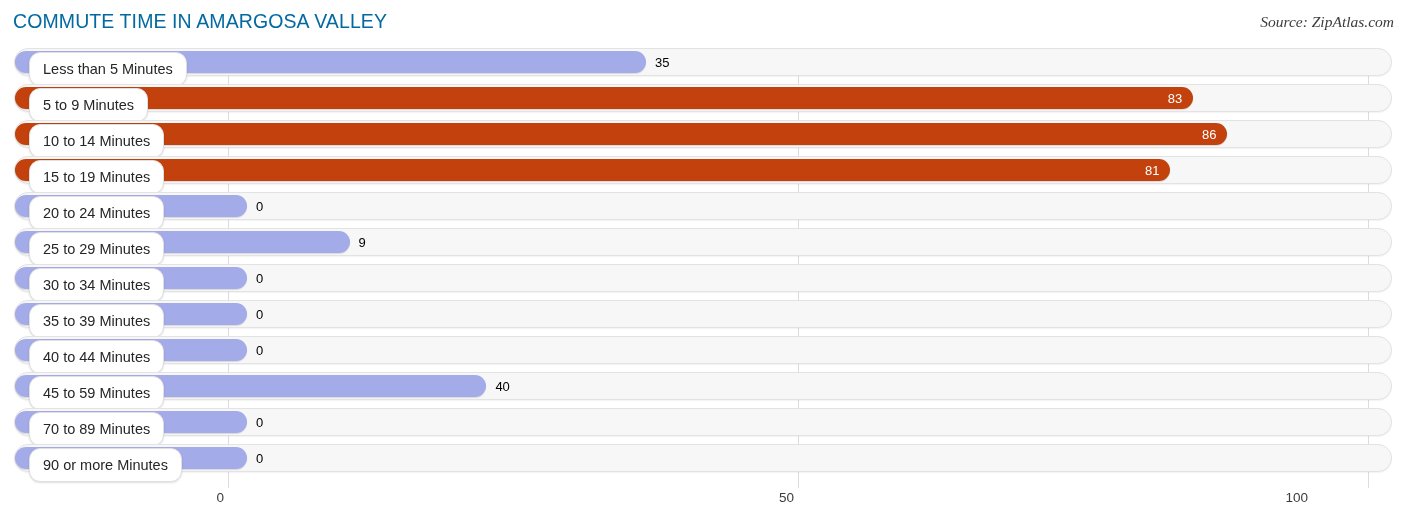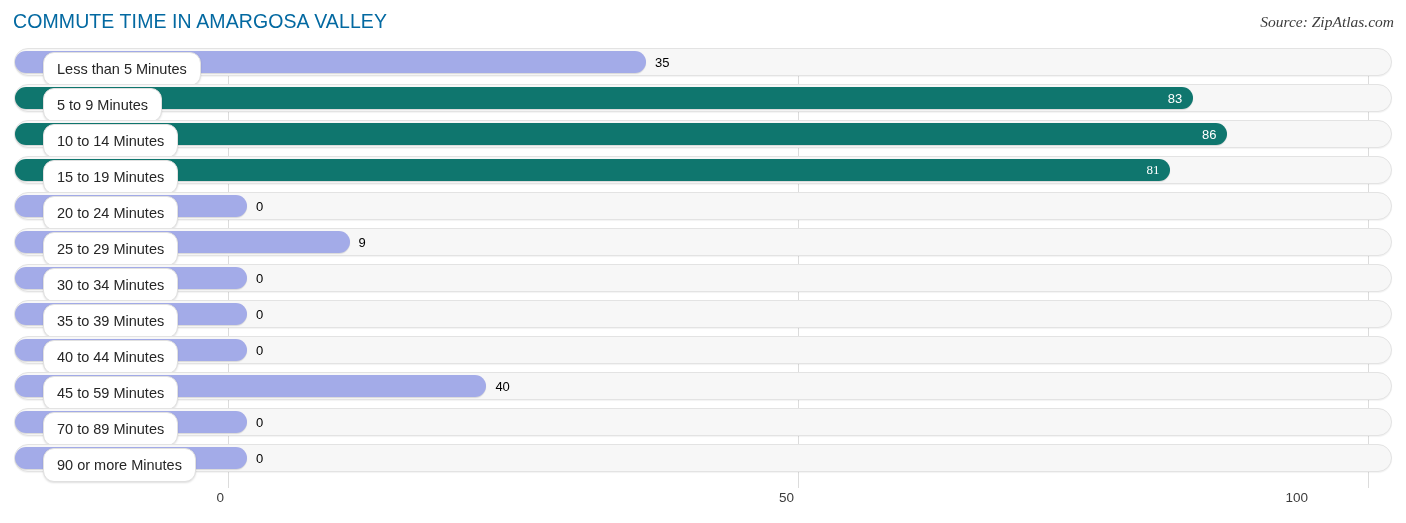--- a/index.html
+++ b/index.html
@@ -86,21 +86,21 @@
   }
   .bar {
     position: absolute;
     left: 15px;
     top: 3px;
     height: 22px;
     border-radius: 11px;
     box-shadow: 0 1px 1px rgba(0,0,0,0.12);
   }
   .bar.light { background: #a3abe8; }
-  .bar.dark  { background: #0f766e; }
+  .bar.dark  { background: #c2410c; }
 
   .bar-value-in {
     position: absolute;
     right: 11px;
     top: 50%;
     transform: translateY(-50%);
     font-size: 13px;
     color: #ffffff;
     white-space: nowrap;
   }
@@ -108,21 +108,21 @@
     position: absolute;
     top: 50%;
     transform: translateY(-50%);
     font-size: 13px;
     color: #000000;
     white-space: nowrap;
   }
 
   .pill {
     position: absolute;
-    left: 43px;
+    left: 29px;
     top: 4px;
     height: 21px;
     padding: 16px 13px;
     display: flex;
     align-items: center;
     background: #ffffff;
     border: 1px solid #e0e0e0;
     border-radius: 11px;
     box-shadow: 0 1px 2px rgba(0,0,0,0.13);
     font-size: 14.5px;
@@ -177,21 +177,21 @@
         </div>
         <div class="row">
           <div class="track"></div>
           <div class="bar dark" style="width: 1212.4px;">
             <span class="bar-value-in">86</span>
           </div>
           <div class="pill">10 to 14 Minutes</div>
         </div>
         <div class="row">
           <div class="track"></div>
-          <div class="bar dark" style="width: 1155.4px; font-family: Liberation Serif, serif;">
+          <div class="bar dark" style="width: 1155.4px;">
             <span class="bar-value-in">81</span>
           </div>
           <div class="pill">15 to 19 Minutes</div>
         </div>
         <div class="row">
           <div class="track"></div>
           <div class="bar light" style="width: 232px;"></div>
           <span class="bar-value-out" style="left: 256px;">0</span>
           <div class="pill">20 to 24 Minutes</div>
         </div>

